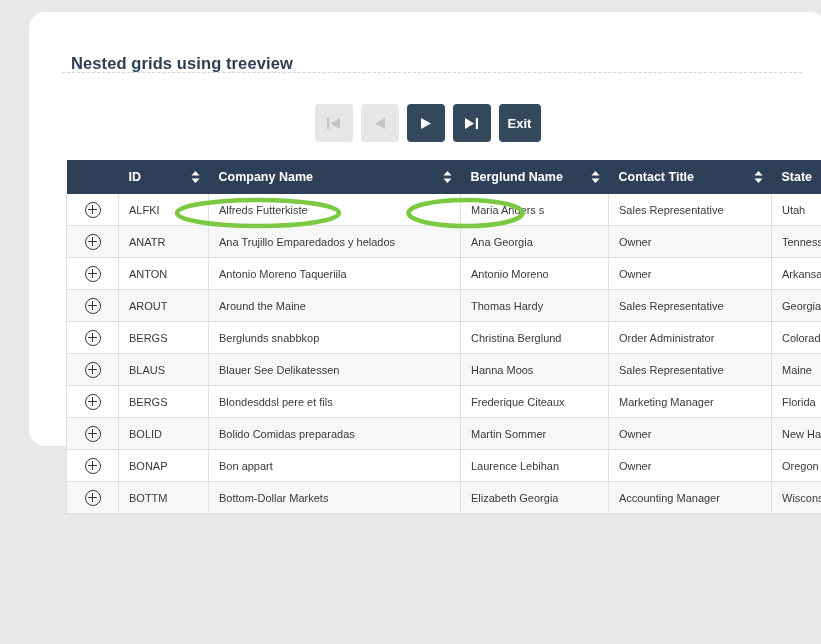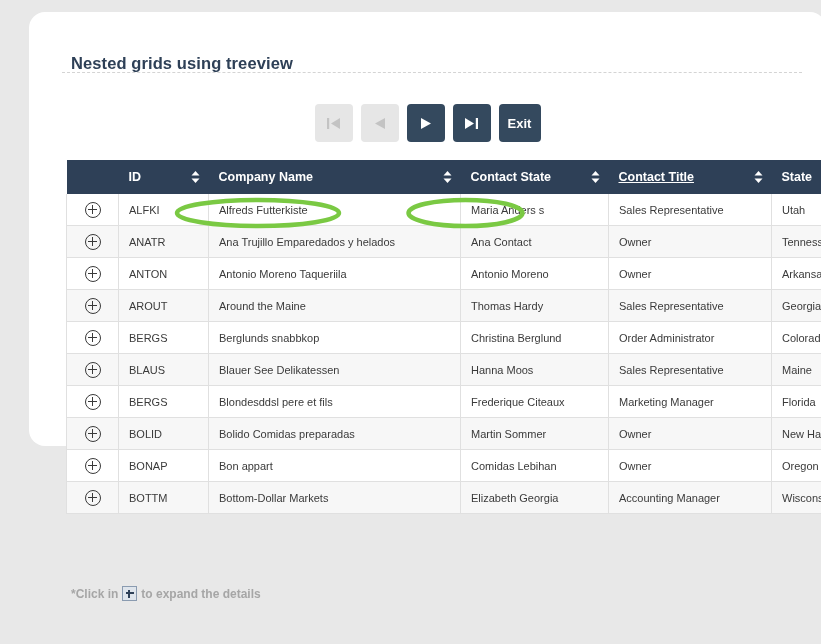--- a/index.html
+++ b/index.html
@@ -100,21 +100,21 @@
     text-align: left;
     padding: 0 10px;
     border: none;
     white-space: nowrap;
     position: relative;
   }
   th.c-exp  { width: 32px; }
   th.c-id   { width: 70px; }
   th.c-comp { width: 232px; }
   th.c-cname{ width: 128px; }
-  th.c-ctitle{ width: 143px; text-decoration: underline; }
+  th.c-ctitle{ width: 143px; }
   th.c-state{ width: 118px; }
   .sorter {
     position: absolute;
     right: 9px;
     top: 50%;
     transform: translateY(-50%);
     width: 9px;
     height: 14px;
   }
   table.grid tbody td {
@@ -256,21 +256,21 @@
           <th class="c-comp">
             <span>Company Name</span>
             <span class="sorter">
               <svg width="9" height="14" viewBox="0 0 9 14">
                   <polygon points="4.5,1 8.5,5.5 0.5,5.5" fill="#ffffff"></polygon>
                   <polygon points="4.5,13 8.5,8.5 0.5,8.5" fill="#ffffff"></polygon>
                 </svg>
             </span>
           </th>
           <th class="c-cname">
-            <span>Contact State</span>
+            <span>Berglund Name</span>
             <span class="sorter">
               <svg width="9" height="14" viewBox="0 0 9 14">
                   <polygon points="4.5,1 8.5,5.5 0.5,5.5" fill="#ffffff"></polygon>
                   <polygon points="4.5,13 8.5,8.5 0.5,8.5" fill="#ffffff"></polygon>
                 </svg>
             </span>
           </th>
           <th class="c-ctitle">
             <span>Contact Title</span>
             <span class="sorter">
@@ -291,21 +291,21 @@
             <td>ALFKI</td>
             <td>Alfreds Futterkiste</td>
             <td>Maria Anders s</td>
             <td>Sales Representative</td>
             <td>Utah</td>
           </tr>
           <tr>
             <td class="exp-cell"><span class="expander"></span></td>
             <td>ANATR</td>
             <td>Ana Trujillo Emparedados y helados</td>
-            <td>Ana Contact</td>
+            <td>Ana Georgia</td>
             <td>Owner</td>
             <td>Tennessee</td>
           </tr>
           <tr>
             <td class="exp-cell"><span class="expander"></span></td>
             <td>ANTON</td>
             <td>Antonio Moreno Taqueriila</td>
             <td>Antonio Moreno</td>
             <td>Owner</td>
             <td>Arkansas</td>
@@ -347,21 +347,21 @@
             <td>BOLID</td>
             <td>Bolido Comidas preparadas</td>
             <td>Martin Sommer</td>
             <td>Owner</td>
             <td>New Hampshire</td>
           </tr>
           <tr>
             <td class="exp-cell"><span class="expander"></span></td>
             <td>BONAP</td>
             <td>Bon appart</td>
-            <td>Comidas Lebihan</td>
+            <td>Laurence Lebihan</td>
             <td>Owner</td>
             <td>Oregon</td>
           </tr>
           <tr>
             <td class="exp-cell"><span class="expander"></span></td>
             <td>BOTTM</td>
             <td>Bottom-Dollar Markets</td>
             <td>Elizabeth Georgia</td>
             <td>Accounting Manager</td>
             <td>Wisconsin</td>
@@ -370,19 +370,14 @@
     </table>
 
     <svg class="hl-ellipse" style="left:106px; top:37px;" width="172" height="32" viewBox="0 0 172 32">
       <ellipse cx="86" cy="16" rx="81" ry="13" fill="none" stroke="#7ac943" stroke-width="4.5"></ellipse>
     </svg>
     <svg class="hl-ellipse" style="left:338px; top:37px;" width="123" height="32" viewBox="0 0 123 32">
       <ellipse cx="61.5" cy="16" rx="57" ry="13" fill="none" stroke="#7ac943" stroke-width="4.5"></ellipse>
     </svg>
   </div>
 
-  <div id="footnote">
-    <span>*Click in</span>
-    <span class="mini-plus"></span>
-    <span>to expand the details</span>
-  </div>
 
 </div>
 
 </body></html>

